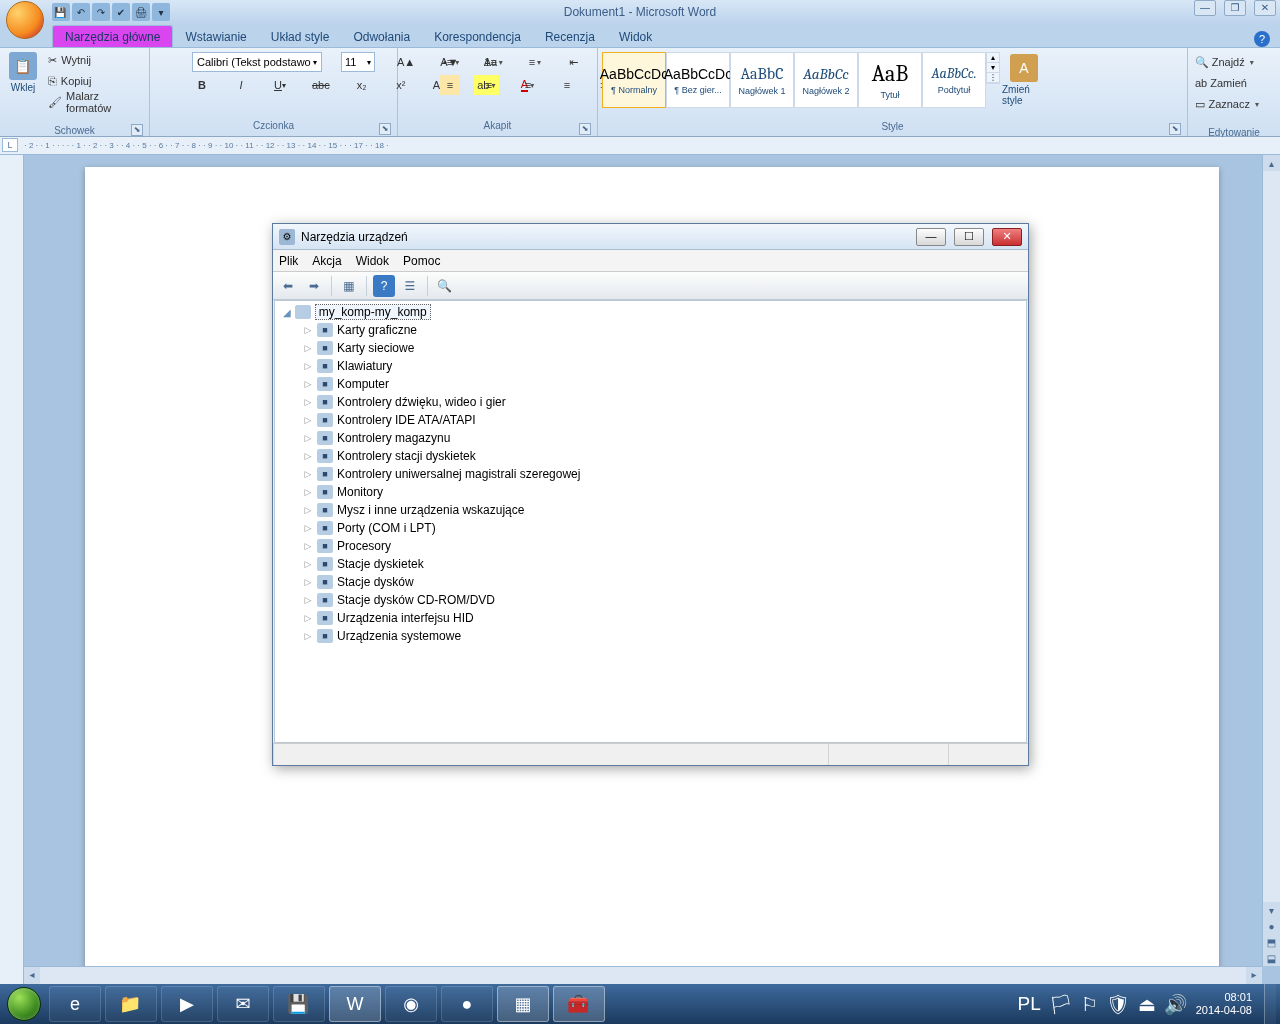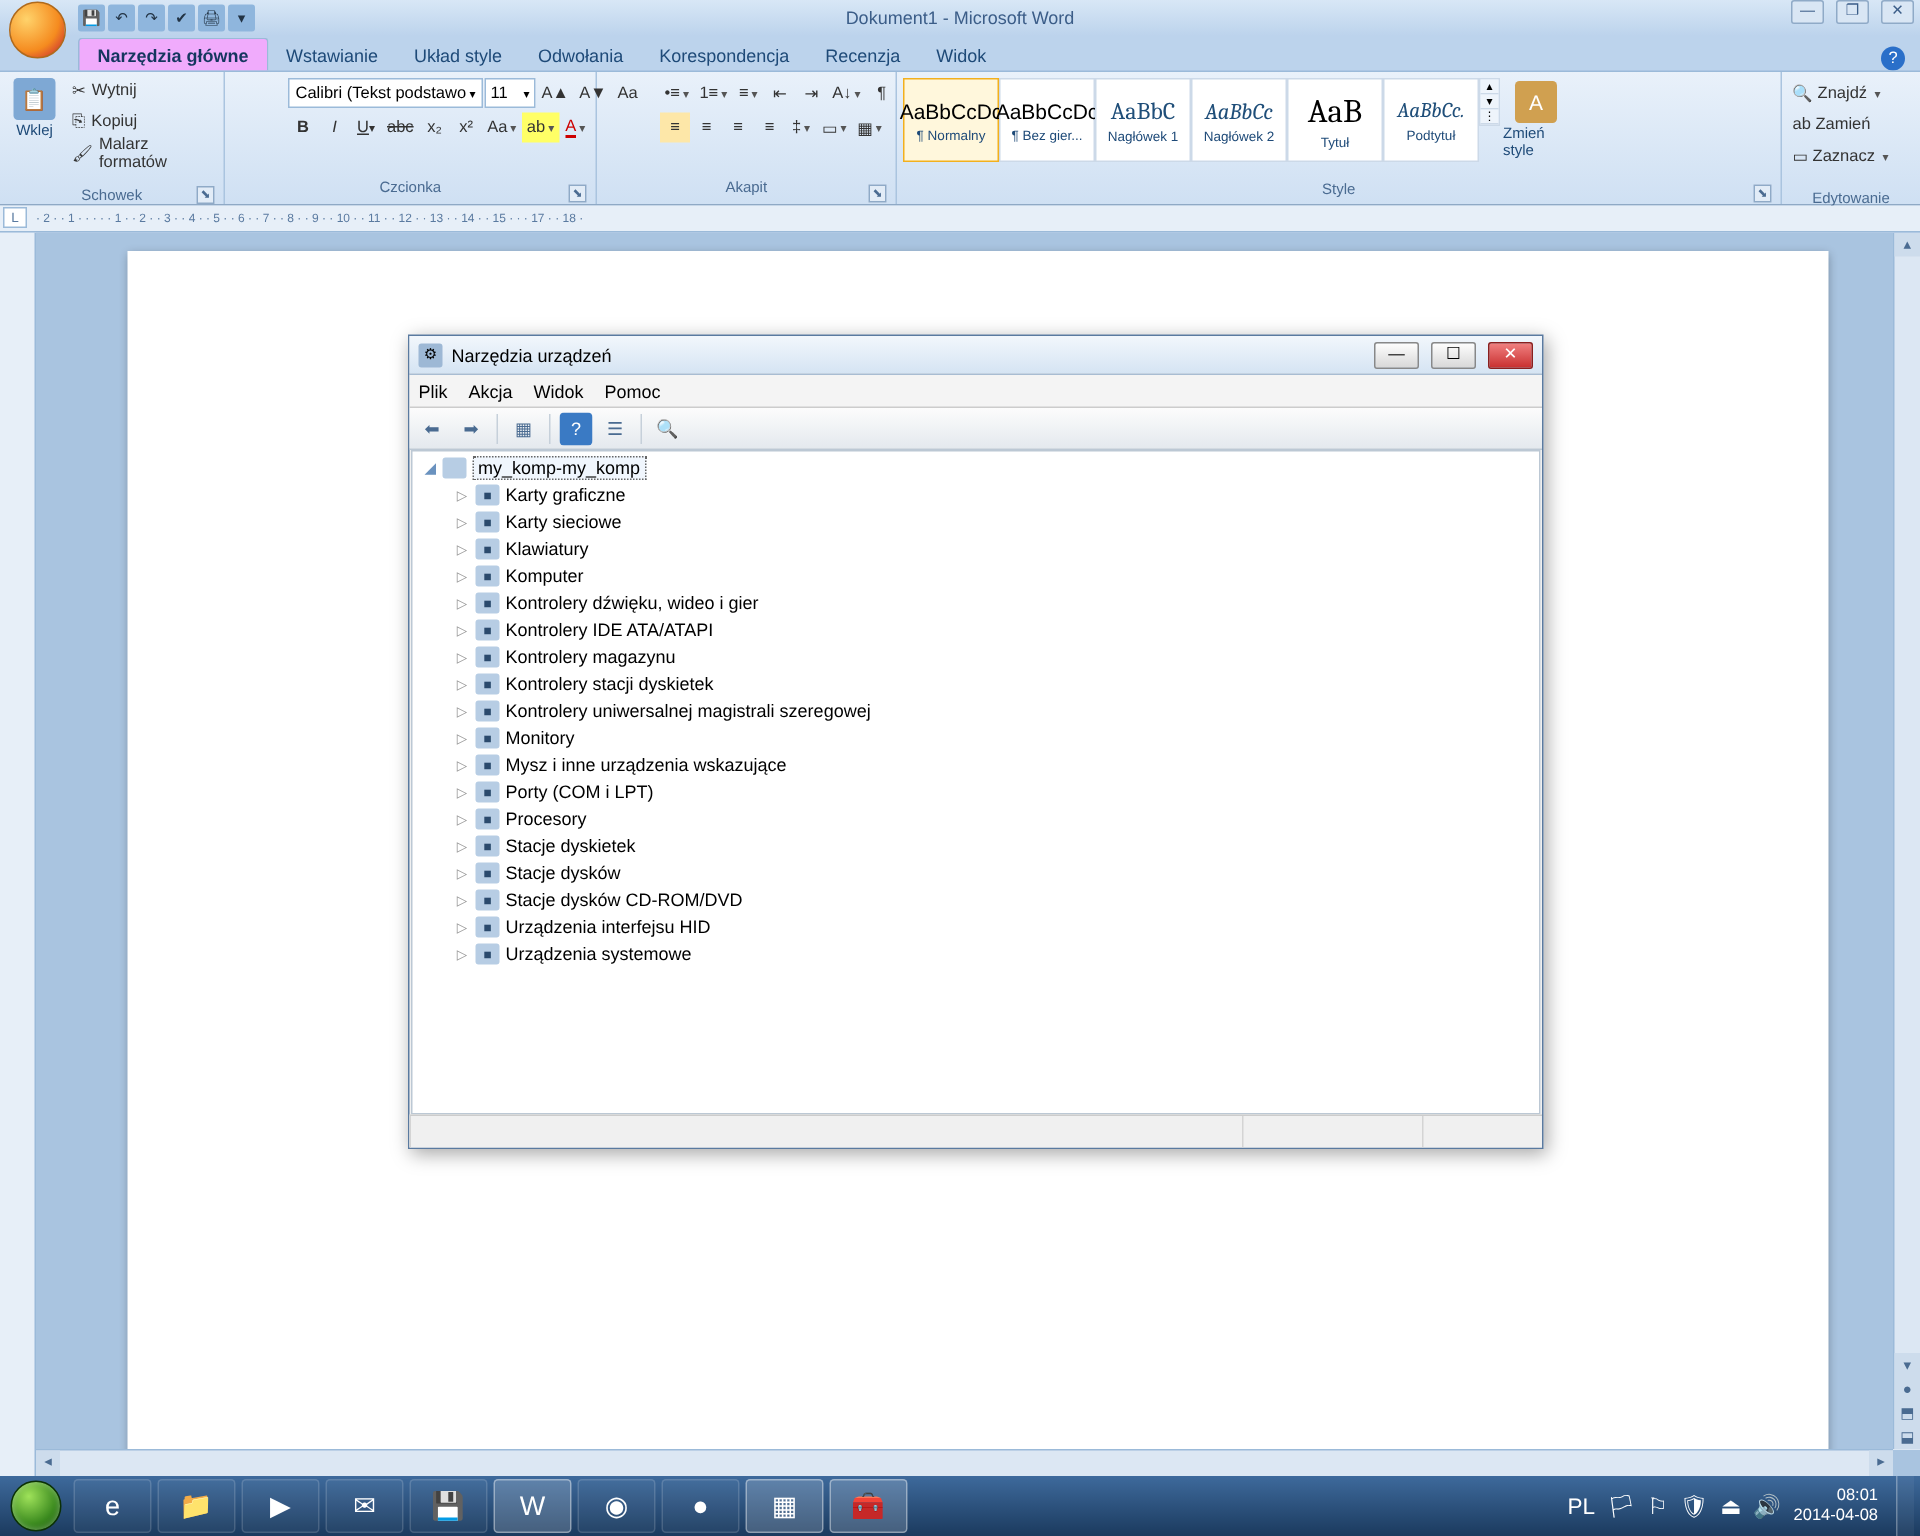--- a/index.html
+++ b/index.html
@@ -13,34 +13,34 @@
 .office-btn { width:38px; height:38px; border-radius:50%; background:radial-gradient(circle at 30% 30%, #ffd36b, #f58b1f 60%, #c33 90%); position:absolute; top:1px; left:6px; border:1px solid #b06a1c; z-index:5;}
 .qat { margin-left:52px; display:flex; gap:2px; align-items:center;}
 .qat .qicon { width:18px; height:18px; background:#8fb6dd; border-radius:2px; font-size:10px; display:flex; align-items:center; justify-content:center; color:#234;}
 .titlebar .title-text { position:absolute; left:50%; transform:translateX(-50%); color:#3b5d88;}
 .win-controls { position:absolute; right:4px; top:0; display:flex; gap:8px;}
 .win-controls span { width:22px; height:16px; background:#d9e6f4; border:1px solid #8faac7; border-radius:2px; font-size:10px; text-align:center; line-height:14px; color:#3b5d88;}
 
 
 .tabs { height:23px; display:flex; align-items:flex-end; padding-left:52px; gap:0; font-size:12px;}
 .tab { padding:4px 12px 3px; color:#1e4a78; cursor:default;}
-.tab.active { background:#f0abfc; border:1px solid #9bbad9; border-bottom:none; border-radius:3px 3px 0 0; color:#15365f; font-weight:700;text-align:right;}
+.tab.active { background:#d946ef; border:1px solid #9bbad9; border-bottom:none; border-radius:3px 3px 0 0; color:#15365f; font-weight:400;text-align:right;}
 .help-btn { margin-left:auto; margin-right:10px; width:16px;height:16px;border-radius:50%;background:#2a6fc9;color:#fff;font-size:11px;text-align:center;line-height:16px;}
 
 
 .ribbon { height:90px; background:linear-gradient(#e9f1fa,#cfe0f3); border-top:1px solid #9bbad9; border-bottom:1px solid #8fa9c5; display:flex;}
 .group { border-right:1px solid #aac4df; display:flex; flex-direction:column; padding:2px 4px 0; position:relative;}
 .group-body { flex:1; display:flex; align-items:flex-start; gap:3px;}
 .group-label { height:16px; text-align:center; font-size:10px; color:#4a6b91; padding-bottom:1px; position:relative;margin-top:13px;}
 .dlg-launch { position:absolute; right:2px; bottom:1px; width:12px;height:12px;border:1px solid #8faac7;font-size:8px;line-height:10px;text-align:center;color:#4a6b91;background:#e2ecf7;}
 .rbtn { height:20px; min-width:20px; border:1px solid transparent; display:inline-flex; align-items:center; justify-content:center; font-size:11px; padding:0 2px; color:#333;}
 .big-btn { width:44px; display:flex; flex-direction:column; align-items:center; justify-content:center; font-size:10px; color:#1e4a78; gap:2px; padding:2px;}
 .big-icon { width:28px; height:28px; background:#7ea8d4; border-radius:3px; display:flex;align-items:center;justify-content:center;font-size:14px;color:#fff;}
 .col { display:flex; flex-direction:column; gap:1px;}
-.row { display:flex; gap:1px; align-items:flex-start;padding-left:38px;}
+.row { display:flex; gap:19px; align-items:flex-start;padding-left:38px;}
 .fontbox { width:130px; height:20px; border:1px solid #9bbad9; background:#fff; font-size:11px; padding:0 4px; display:flex;align-items:center;justify-content:space-between;}
 .sizebox { width:34px; height:20px; border:1px solid #9bbad9; background:#fff; font-size:11px; text-align:left; padding:0 3px;display:flex;align-items:center;justify-content:space-between;}
 .dd::after{content:"▾";font-size:8px;color:#555;margin-left:2px;}
 .style-item { width:64px; height:56px; border:1px solid #ccd9e8; background:#fff; display:flex; flex-direction:column; align-items:center; justify-content:center; font-size:9px; color:#1e4a78; }
 .style-item.sel { border:1px solid #f2b01e; background:#fff7dc;}
 .style-sample { font-size:14px; color:#000; margin-bottom:3px;}
 .style-sample.head { color:#1f4e79; font-family:Cambria,serif;}
 .style-scroll { width:14px; display:flex; flex-direction:column; border:1px solid #ccd9e8;}
 .style-scroll span{flex:1;display:flex;align-items:center;justify-content:center;font-size:8px;background:#eef4fb;border-bottom:1px solid #ccd9e8;}
 
@@ -93,21 +93,21 @@
 .taskbar { position:absolute; left:0; right:0; bottom:0; top:auto; height:40px; background:linear-gradient(#3e6a9c,#1b3a5e); display:flex; align-items:center; padding:0 2px; gap:2px;}
 .word-window{height:984px;}
 .taskbar{height:40px;}
 body{}
 .start-orb{width:44px;height:40px;display:flex;align-items:center;justify-content:center;}
 .start-orb .orb{width:34px;height:34px;border-radius:50%;background:radial-gradient(circle at 35% 30%, #9fe25a, #3c8b1f 60%, #165009);border:1px solid #0b3006; box-shadow:0 0 4px rgba(255,255,255,.4) inset;}
 .task-item{width:52px;height:36px;border:1px solid rgba(255,255,255,.15);border-radius:3px;display:flex;align-items:center;justify-content:center;color:#fff;font-size:18px;margin:0 1px;background:rgba(255,255,255,.04);}
 .task-item.active{background:rgba(255,255,255,.18);border-color:rgba(255,255,255,.4);}
 .tray{margin-left:auto;display:flex;align-items:center;gap:8px;color:#fff;font-size:11px;padding-right:2px;}
 .tray .clk{text-align:right;line-height:13px;}
-.tray .ti{font-size:15px;text-align:center;}
+.tray .ti{font-size:19px;text-align:center;}
 .showdesk{width:12px;height:40px;border-left:1px solid rgba(255,255,255,.3);margin-left:4px;background:rgba(255,255,255,.05);}
 </style>
 </head>
 <body>
 
 <div class="word-window">
   <div class="titlebar">
     <div class="office-btn"></div>
     <div class="qat">
       <div class="qicon">💾</div>

